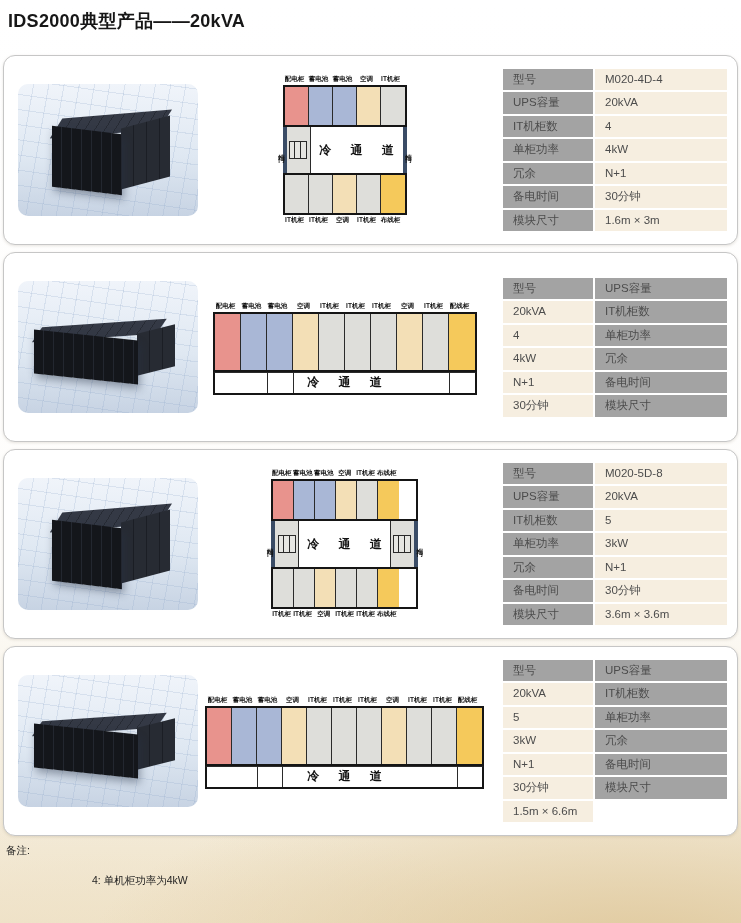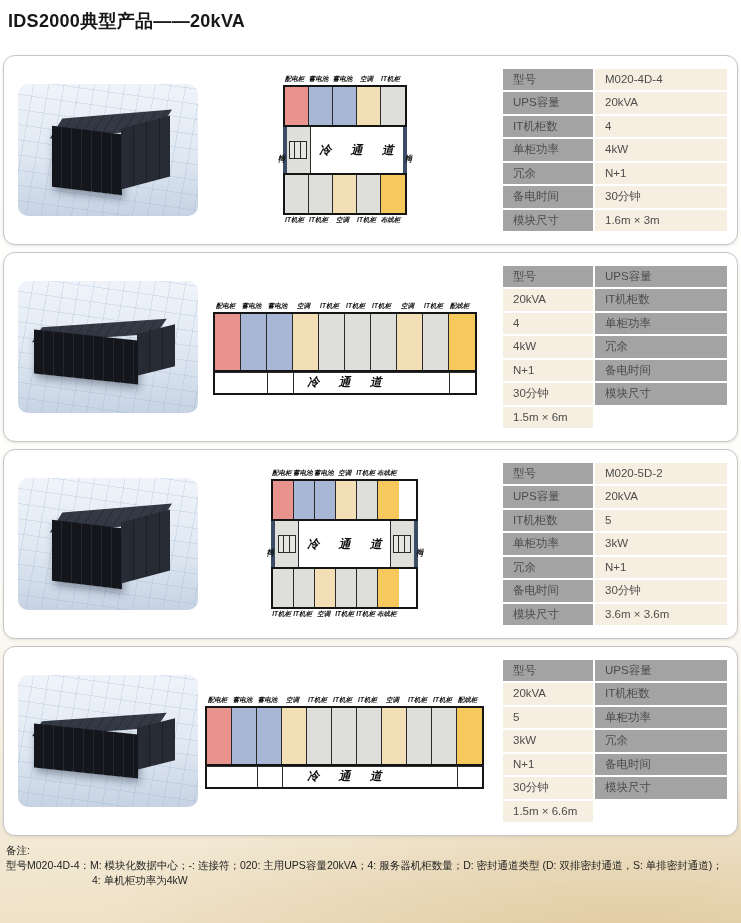--- a/index.html
+++ b/index.html
@@ -38,21 +38,21 @@
   }
   .photo .f-side { position: absolute; background: repeating-linear-gradient(90deg,#272b33 0 12px,#1b1e25 12px 13px); }
   .photo .f-top  { position: absolute; background: repeating-linear-gradient(90deg,#343945 0 9px,#272b34 9px 10px); }
   .photo-cube .f-front { left: 19%; top: 35%; width: 39%; height: 46%; transform: skewY(7deg); }
   .photo-cube .f-side  { left: 57%; top: 29%; width: 27%; height: 46%; transform: skewY(-15deg); }
   .photo-cube .f-top   { left: 23%; top: 23%; width: 58%; height: 15%; transform: skewX(-32deg) skewY(-5deg); }
   .photo-long .f-front { left: 9%;  top: 41%; width: 58%; height: 33%; transform: skewY(6deg); }
   .photo-long .f-side  { left: 66%; top: 36%; width: 21%; height: 32%; transform: skewY(-14deg); }
   .photo-long .f-top   { left: 12%; top: 32%; width: 66%; height: 11%; transform: skewX(-34deg) skewY(-4deg); }
   
-  .diagram-area { flex: 1; display: flex; align-items: flex-end; justify-content: center; font-style: italic; }
+  .diagram-area { flex: 1; display: flex; align-items: flex-end; justify-content: center; }
   .diag { position: relative; }
   .labrow { display: flex; height: 11px; align-items: flex-end; margin-bottom: 1px; }
   .labrow.below { align-items: flex-start; margin: 1px 0 0 0; }
   .lab { text-align: center; font-size: 6.5px; font-weight: bold; color: #111; white-space: nowrap; overflow: visible; }
   .cellrow { display: flex; border: 2px solid #151515; }
   .dcell { height: 38px; border-right: 1px solid #2a2a2a; }
   .dcell:last-child { border-right: none; }
   .srow .dcell { height: 56px; }
   .mid { position: relative; display: flex; align-items: stretch; height: 46px;
          border-left: 4px solid #3a4c66; border-right: 4px solid #3a4c66; background: #fff; }
@@ -200,21 +200,20 @@
           <div class="v">20kVA</div>
           <div class="k">IT机柜数</div>
           <div class="v">4</div>
           <div class="k">单柜功率</div>
           <div class="v">4kW</div>
           <div class="k">冗余</div>
           <div class="v">N+1</div>
           <div class="k">备电时间</div>
           <div class="v">30分钟</div>
           <div class="k">模块尺寸</div>
-          <div class="v">1.5m × 6m</div>
         </div>
       </section>
       <section class="panel">
         <div class="photo photo-cube">
           <div class="f-top"></div>
           <div class="f-side"></div>
           <div class="f-front"></div>
         </div>
         <div class="diagram-area">
           <div class="diag">
@@ -266,21 +265,21 @@
               <span class="lab" style="width: 21px;">IT机柜</span>
               <span class="lab" style="width: 21px;">空调</span>
               <span class="lab" style="width: 21px;">IT机柜</span>
               <span class="lab" style="width: 21px;">IT机柜</span>
               <span class="lab" style="width: 21px;">布线柜</span>
             </div>
           </div>
         </div>
         <div class="specs">
           <div class="k">型号</div>
-          <div class="v">M020-5D-2</div>
+          <div class="v">M020-5D-8</div>
           <div class="k">UPS容量</div>
           <div class="v">20kVA</div>
           <div class="k">IT机柜数</div>
           <div class="v">5</div>
           <div class="k">单柜功率</div>
           <div class="v">3kW</div>
           <div class="k">冗余</div>
           <div class="v">N+1</div>
           <div class="k">备电时间</div>
           <div class="v">30分钟</div>
@@ -343,17 +342,17 @@
           <div class="k">备电时间</div>
           <div class="v">30分钟</div>
           <div class="k">模块尺寸</div>
           <div class="v">1.5m × 6.6m</div>
         </div>
       </section>
     </div>
   <div class="note">
     <div>备注:</div>
     <div>
-      <span>型号M020-4D-4：M: 模块化数据中心；-: 连接符；020: 主用UPS容量20kVA；4: 服务器机柜数量；D: 密封通道类型 (D: 双排密封通道，S: 单排密封通道)；</span><br>
+      <br>
       <span class="indent">4: 单机柜功率为4kW</span>
     </div>
   </div>
 </div>
 
 </body></html>

